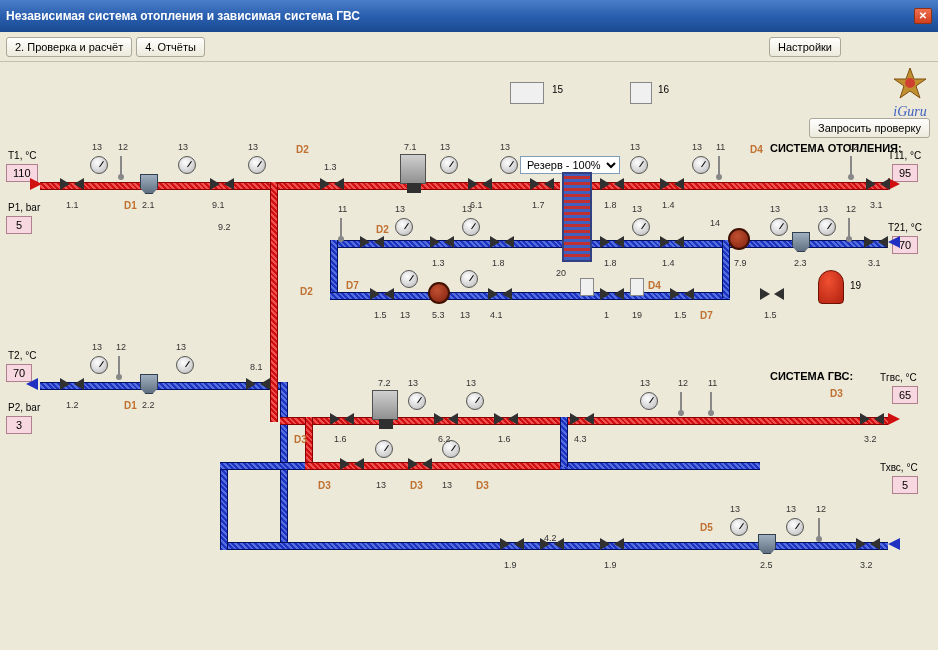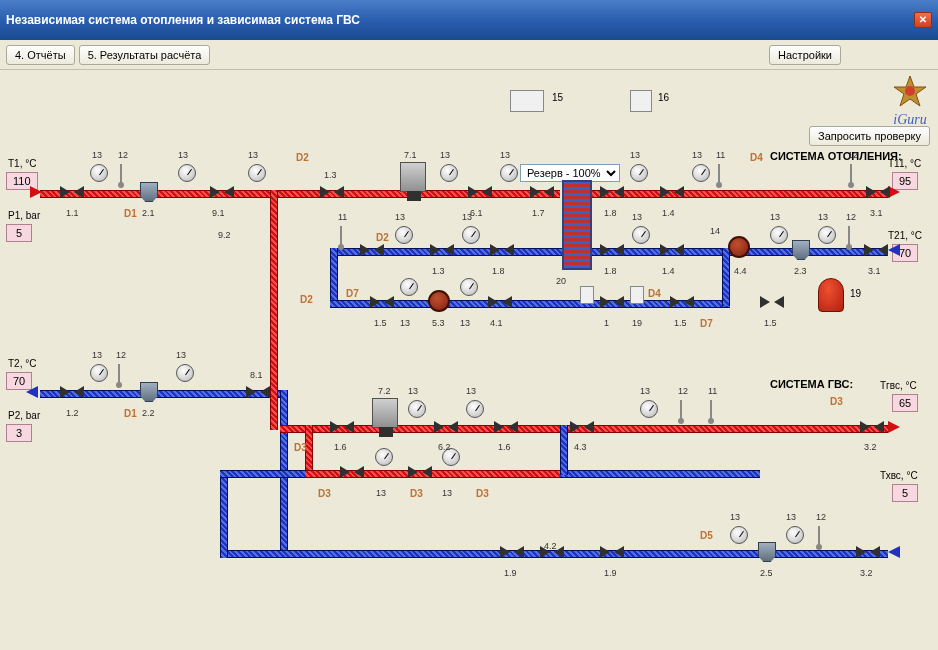--- a/index.html
+++ b/index.html
@@ -13,21 +13,21 @@
   }
   .titlebar {
     background: linear-gradient(to bottom, #4a7ec9 0%, #2a5fb0 50%, #1a4a90 100%);
     color: white;
     padding: 4px 6px;
     font-size: 12px;
     font-weight: bold;
     display: flex;
     justify-content: space-between;
     align-items: center;
-    height: 40px;
+    height: 32px;
   }
   .close-btn {
     width: 18px; height: 16px;
     background: linear-gradient(to bottom, #f07050, #d04020);
     border: 1px solid #903010;
     border-radius: 2px;
     color: white;
     font-weight: bold;
     font-size: 10px;
     text-align: center;
@@ -191,22 +191,22 @@
 </style>
 </head>
 <body>
 
 <div class="titlebar">
   <span>Независимая система отопления и зависимая система ГВС</span>
   <span class="close-btn">✕</span>
 </div>
 
 <div class="toolbar">
+  <button class="btn">2. Проверка и расчёт</button>
   <button class="btn">4. Отчёты</button>
-  <button class="btn">5. Результаты расчёта</button>
   <div style="flex:1"></div>
   <button class="btn" style="margin-right:91px">Настройки</button>
 </div>
 
 <div class="diagram-area">
 
   <div class="logo">
     <svg class="logo-star" viewBox="0 0 36 36">
       <polygon points="18,2 22,13 34,13 24,20 28,32 18,25 8,32 12,20 2,13 14,13" fill="#c09030" stroke="#805010" stroke-width="1"></polygon>
       <circle cx="18" cy="17" r="5" fill="#d04030"></circle>
@@ -388,21 +388,21 @@
   <span class="lbl comp" style="left:870px; top:138px">3.1</span>
 
   <span class="lbl comp" style="left:338px; top:142px">11</span>
   <span class="lbl comp" style="left:395px; top:142px">13</span>
   <span class="lbl comp" style="left:432px; top:196px">1.3</span>
   <span class="lbl comp" style="left:462px; top:142px">13</span>
   <span class="lbl comp" style="left:492px; top:196px">1.8</span>
   <span class="lbl comp" style="left:604px; top:196px">1.8</span>
   <span class="lbl comp" style="left:632px; top:142px">13</span>
   <span class="lbl comp" style="left:662px; top:196px">1.4</span>
-  <span class="lbl comp" style="left:734px; top:196px">4.4</span>
+  <span class="lbl comp" style="left:734px; top:196px">7.9</span>
   <span class="lbl comp" style="left:770px; top:142px">13</span>
   <span class="lbl comp" style="left:794px; top:196px">2.3</span>
   <span class="lbl comp" style="left:818px; top:142px">13</span>
   <span class="lbl comp" style="left:846px; top:142px">12</span>
   <span class="lbl comp" style="left:868px; top:196px">3.1</span>
 
   <span class="lbl comp" style="left:374px; top:248px">1.5</span>
   <span class="lbl comp" style="left:400px; top:248px">13</span>
   <span class="lbl comp" style="left:432px; top:248px">5.3</span>
   <span class="lbl comp" style="left:460px; top:248px">13</span>

